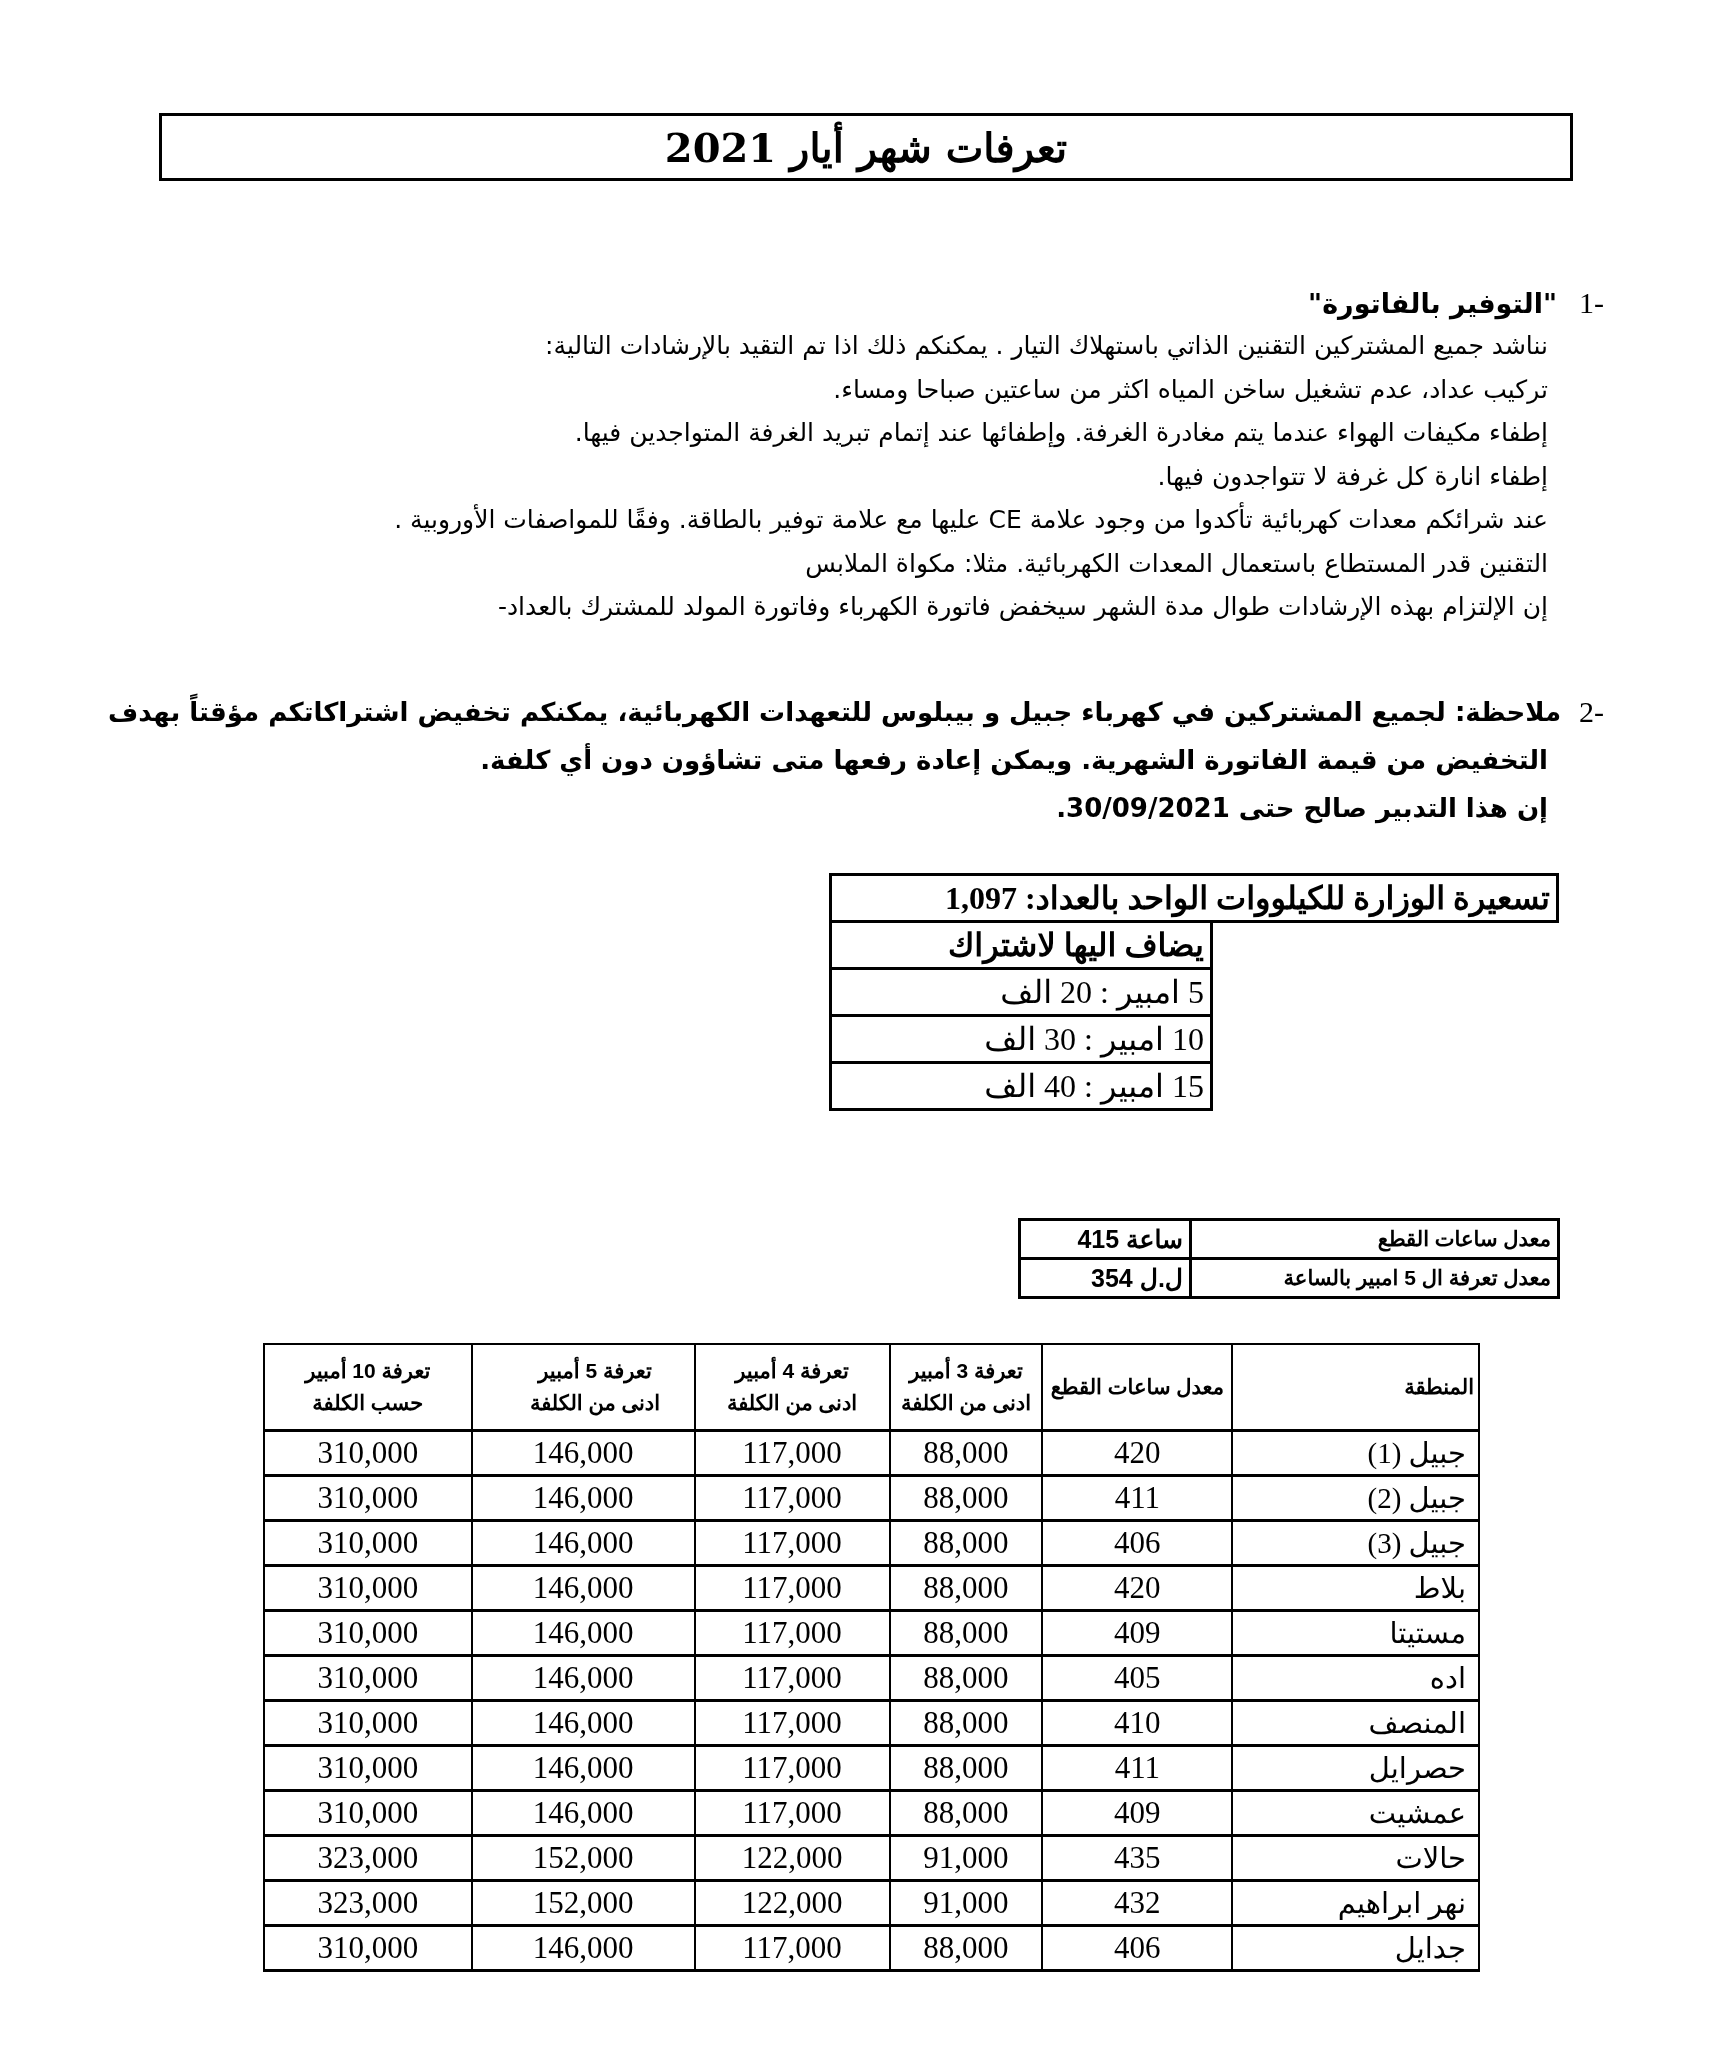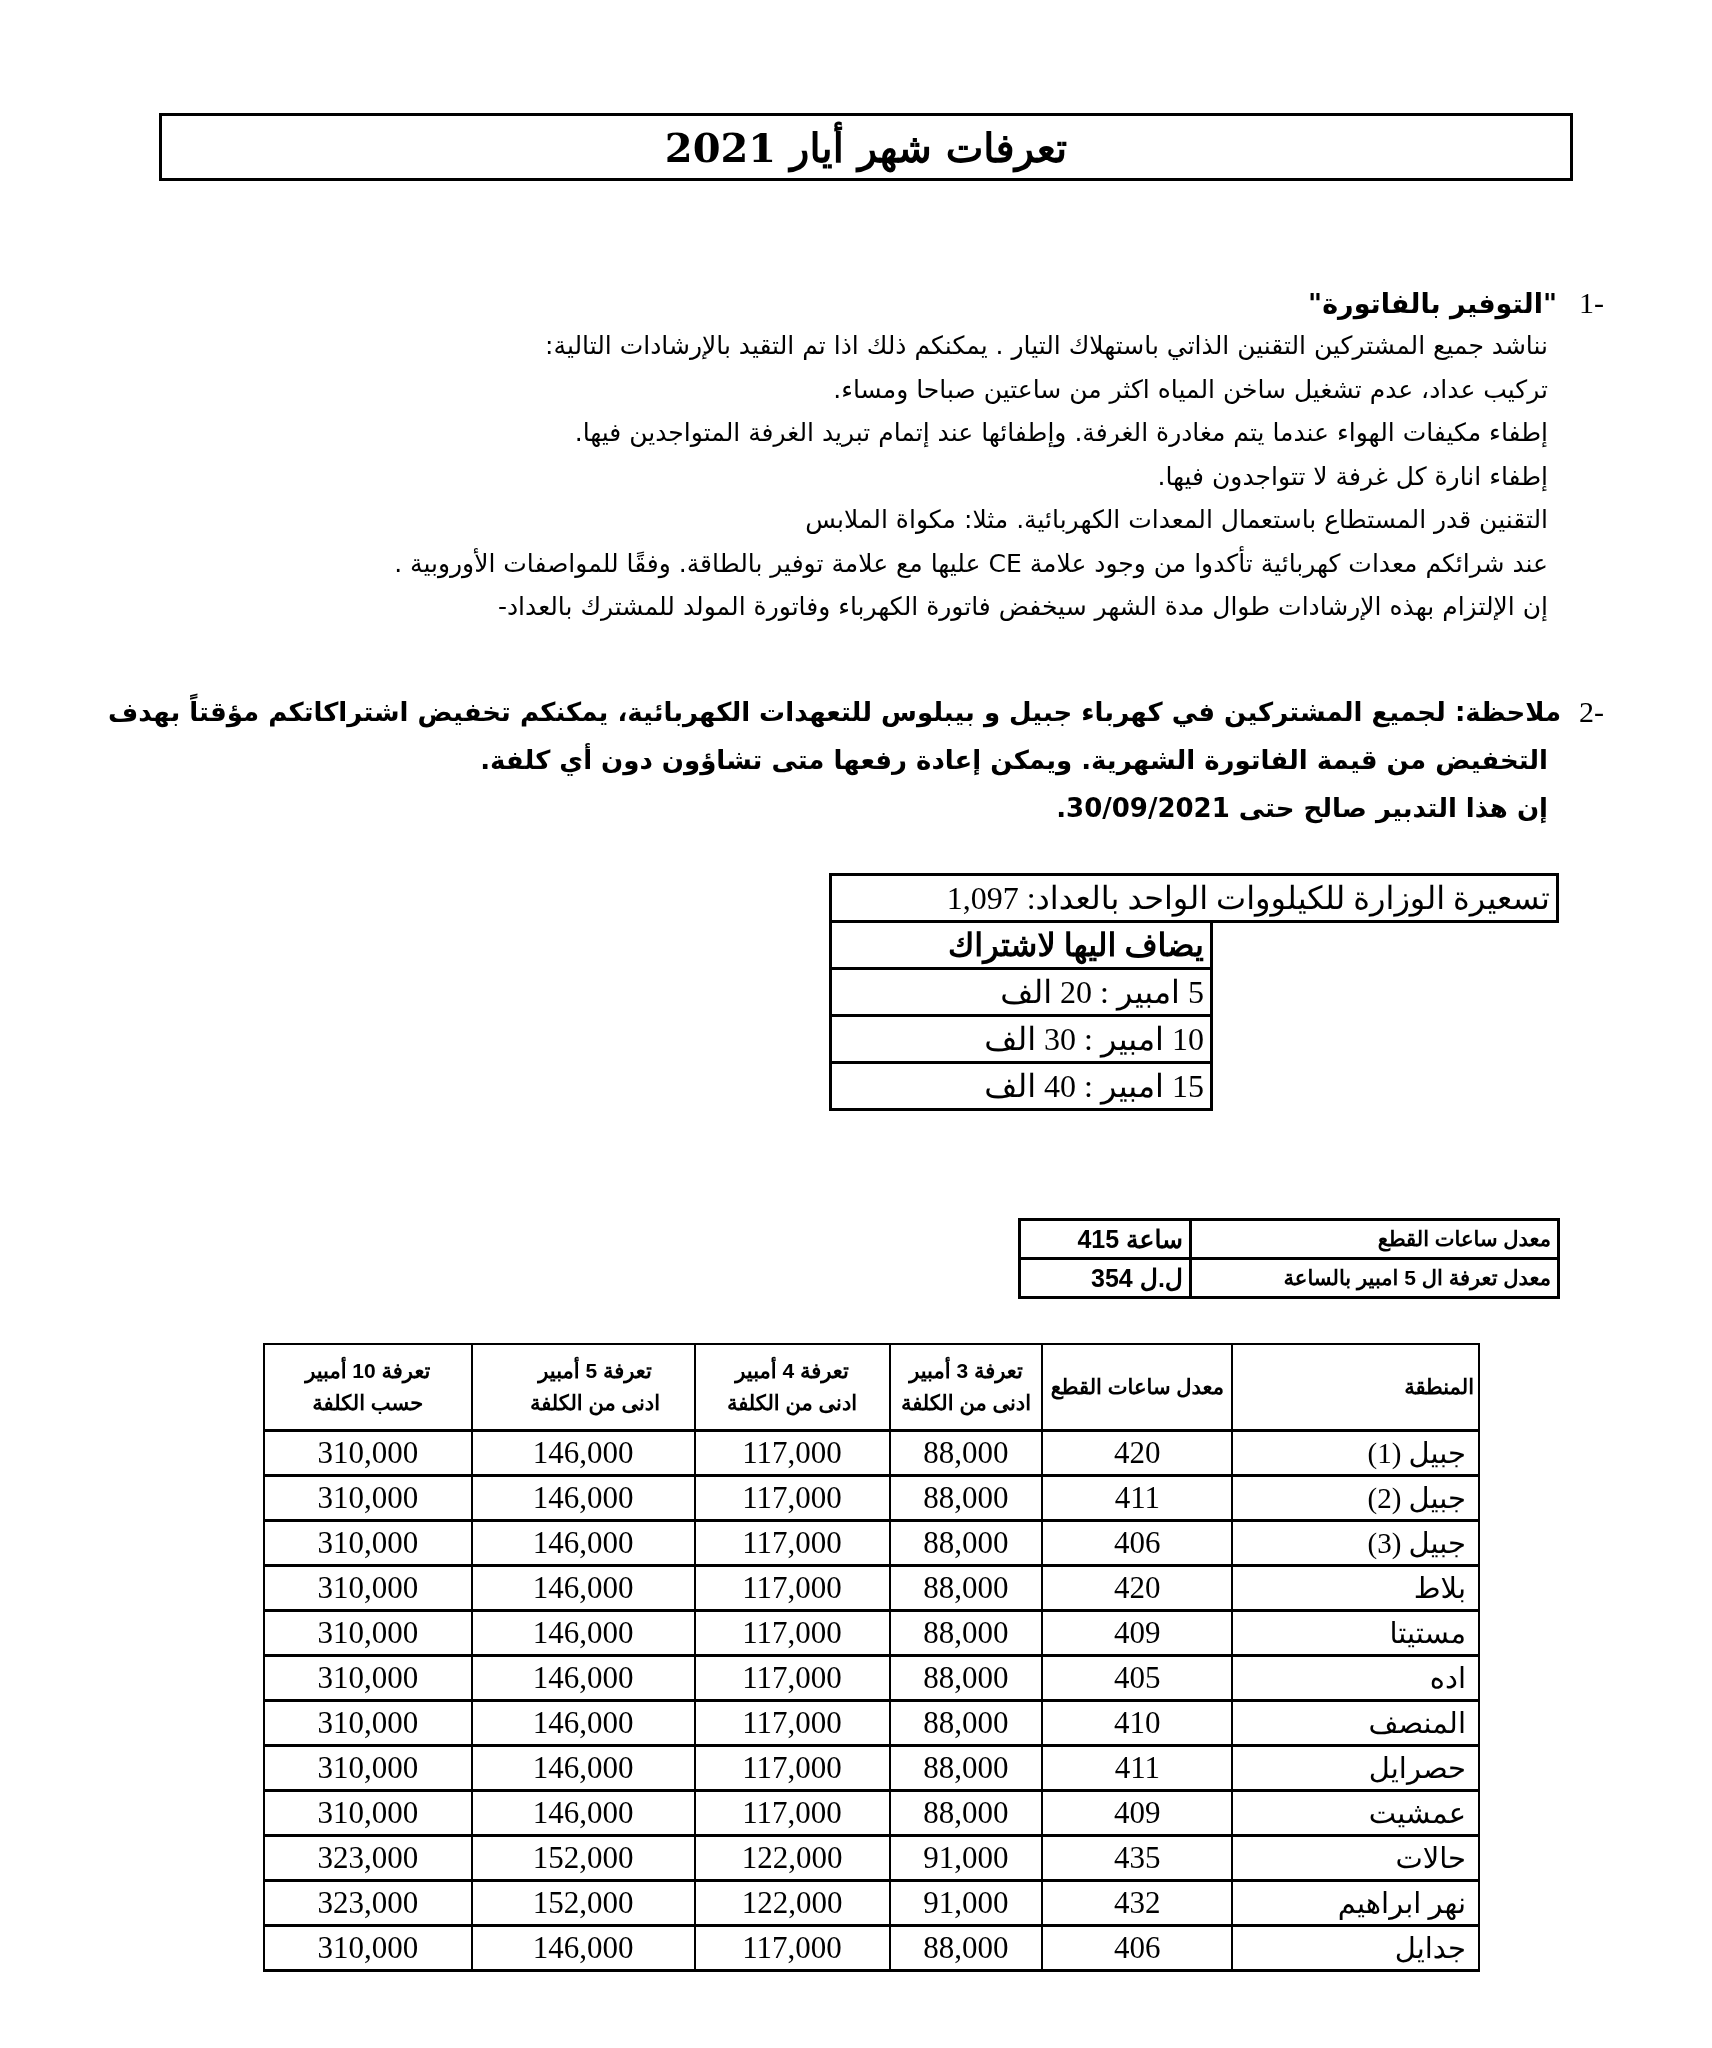--- a/index.html
+++ b/index.html
@@ -26,21 +26,21 @@
   #sec2 .num { font-family:"Liberation Serif", serif; font-size:30px; direction:ltr; }
   #sec2 .l1 { font-weight:bold; font-size:26px; white-space:nowrap; }
   #sec2 .lines { margin-right:56px; }
   #sec2 .line { font-weight:bold; font-size:26px; height:48px; line-height:48px; white-space:nowrap; }
 
   
   table { border-collapse:collapse; }
   #ministry { left:829px; top:873px; width:730px; }
   #ministry td { border:3px solid #000; font-family:"Liberation Serif", serif; direction:rtl; text-align:right;
                  padding:0 6px; height:44px; font-size:32px; }
-  #ministry .mhead { font-weight:normal;text-align:right; }
+  #ministry .mhead { font-weight:bold;text-align:right; }
   #ministry .empty { border:none; border-top:3px solid #000; }
   #ministry .sub-title { font-weight:bold; }
 
   
   #stats { left:1018px; top:1218px; width:542px; }
   #stats td { border:3px solid #000; direction:rtl; text-align:right; font-family:"Liberation Sans", sans-serif;
               height:36px; padding:0 6px; font-size:21px; font-weight:bold;margin-top:17px; }
   #stats td.val { width:156px; font-size:25px; }
 
   
@@ -65,22 +65,22 @@
 <div id="sec1" class="abs para">
   <div class="heading">
     <span class="num">1-</span>
     <span class="htxt">"التوفير بالفاتورة"</span>
   </div>
   <div class="lines">
     <div class="line">نناشد جميع المشتركين التقنين الذاتي باستهلاك التيار . يمكنكم ذلك اذا تم التقيد بالإرشادات التالية:</div>
     <div class="line">تركيب عداد، عدم تشغيل ساخن المياه اكثر من ساعتين صباحا ومساء.</div>
     <div class="line">إطفاء مكيفات الهواء عندما يتم مغادرة الغرفة. وإطفائها عند إتمام تبريد الغرفة المتواجدين فيها.</div>
     <div class="line">إطفاء انارة كل غرفة لا تتواجدون فيها.</div>
+    <div class="line">عند شرائكم معدات كهربائية تأكدوا من وجود علامة CE عليها مع علامة توفير بالطاقة. وفقًا للمواصفات الأوروبية .</div>
     <div class="line">التقنين قدر المستطاع باستعمال المعدات الكهربائية. مثلا: مكواة الملابس</div>
-    <div class="line">عند شرائكم معدات كهربائية تأكدوا من وجود علامة CE عليها مع علامة توفير بالطاقة. وفقًا للمواصفات الأوروبية .</div>
     <div class="line">إن الإلتزام بهذه الإرشادات طوال مدة الشهر سيخفض فاتورة الكهرباء وفاتورة المولد للمشترك بالعداد-</div>
   </div>
 </div>
 
 <div id="sec2" class="abs para">
   <div class="heading">
     <span class="num">2-</span>
     <span class="l1">ملاحظة: لجميع المشتركين في كهرباء جبيل و بيبلوس للتعهدات الكهربائية، يمكنكم تخفيض اشتراكاتكم مؤقتاً بهدف</span>
   </div>
   <div class="lines">

